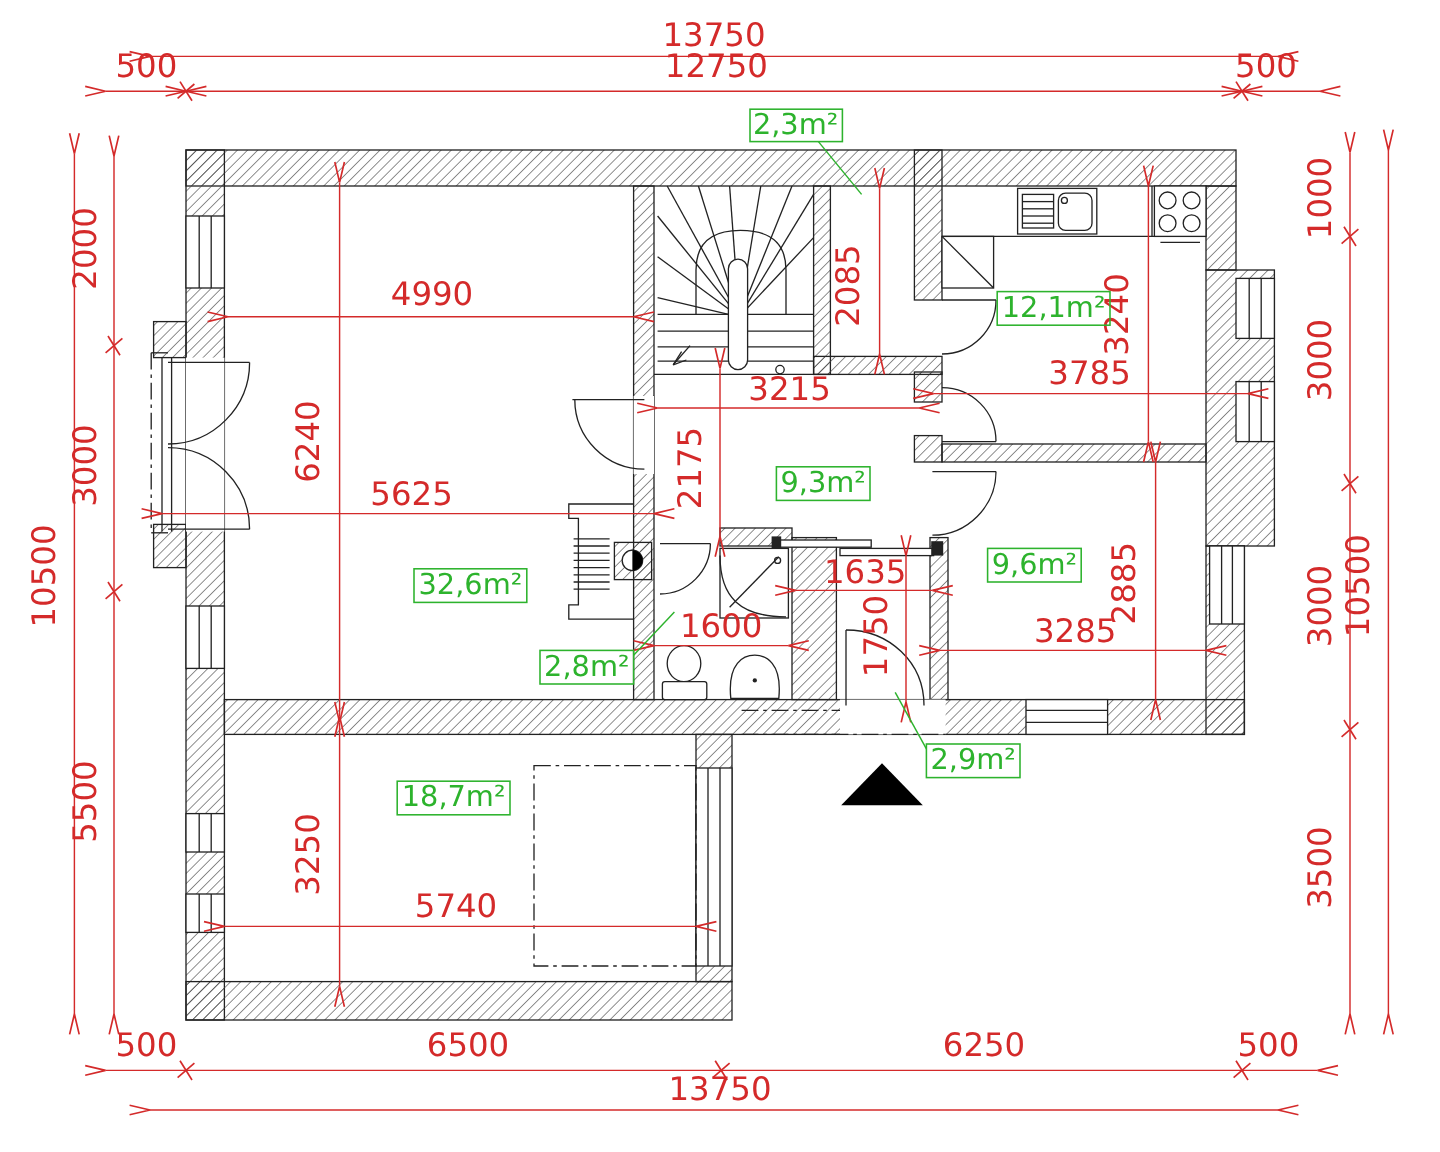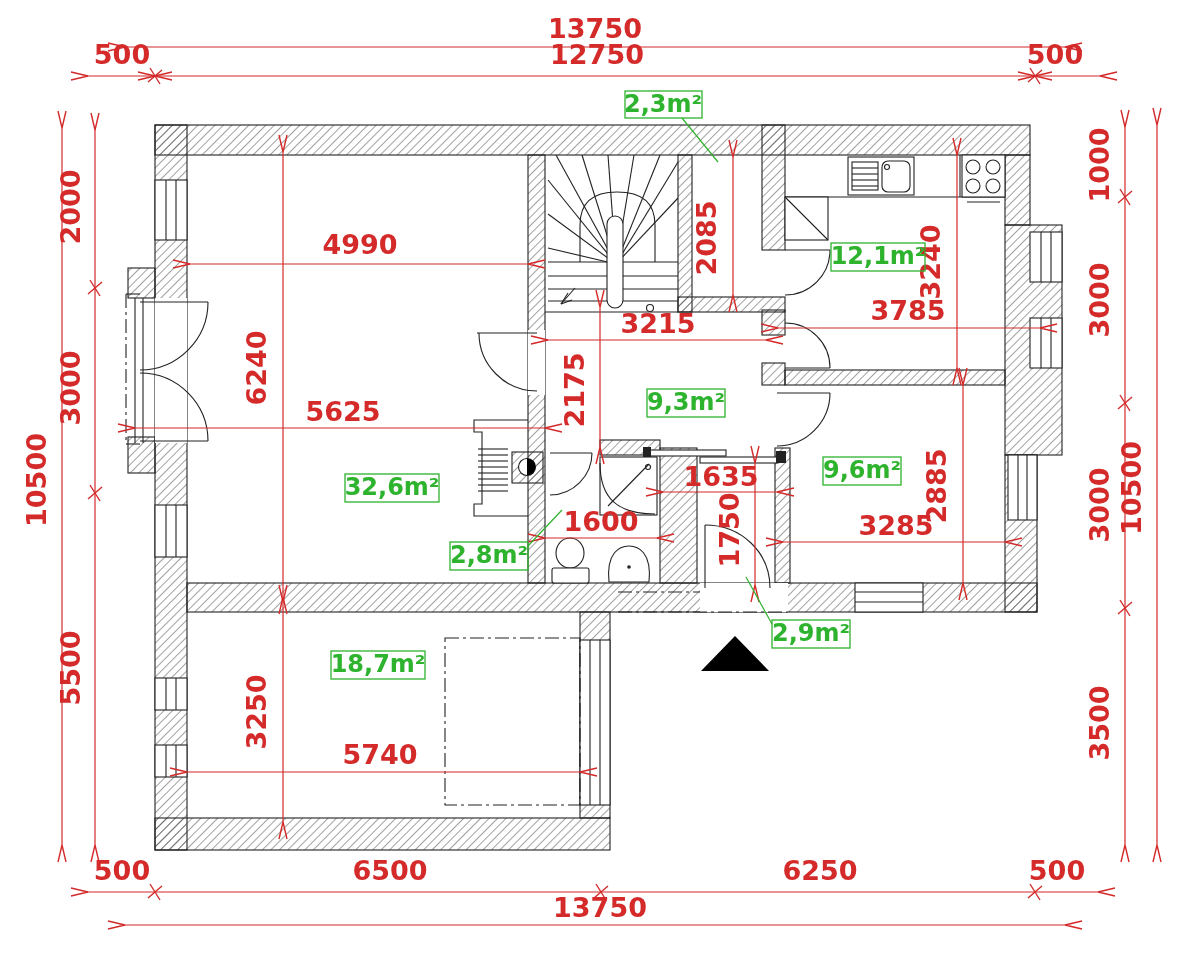--- a/index.html
+++ b/index.html
@@ -1,16 +1,16 @@
 <!DOCTYPE html>
 <html><head>
 <meta charset="utf-8">
 <style>
   html,body{margin:0;padding:0;background:#ffffff;}
-  #stage{position:relative;width:1200px;height:960px;background:#ffffff;overflow:hidden;font-weight:bold;}
+  #stage{position:relative;width:1200px;height:960px;background:#ffffff;overflow:hidden;}
   svg{display:block;}
   text{font-family:"DejaVu Sans","Liberation Sans",sans-serif;}
   .dimtxt{fill:#d42a2a;font-size:27px;}
   .areatxt{fill:#2db32d;font-size:24px;}
   .dimline{stroke:#d42a2a;stroke-width:1.2;fill:none;}
   .wall{fill:url(#h);stroke:#222;stroke-width:1.1;}
   .thin{stroke:#222;stroke-width:1.1;fill:none;}
   .thinw{stroke:#222;stroke-width:1.1;fill:#fff;}
   .dashdot{stroke:#222;stroke-width:1.1;fill:none;stroke-dasharray:14 4 3 4;}
   .greenln{stroke:#2db32d;stroke-width:1.2;fill:none;}

